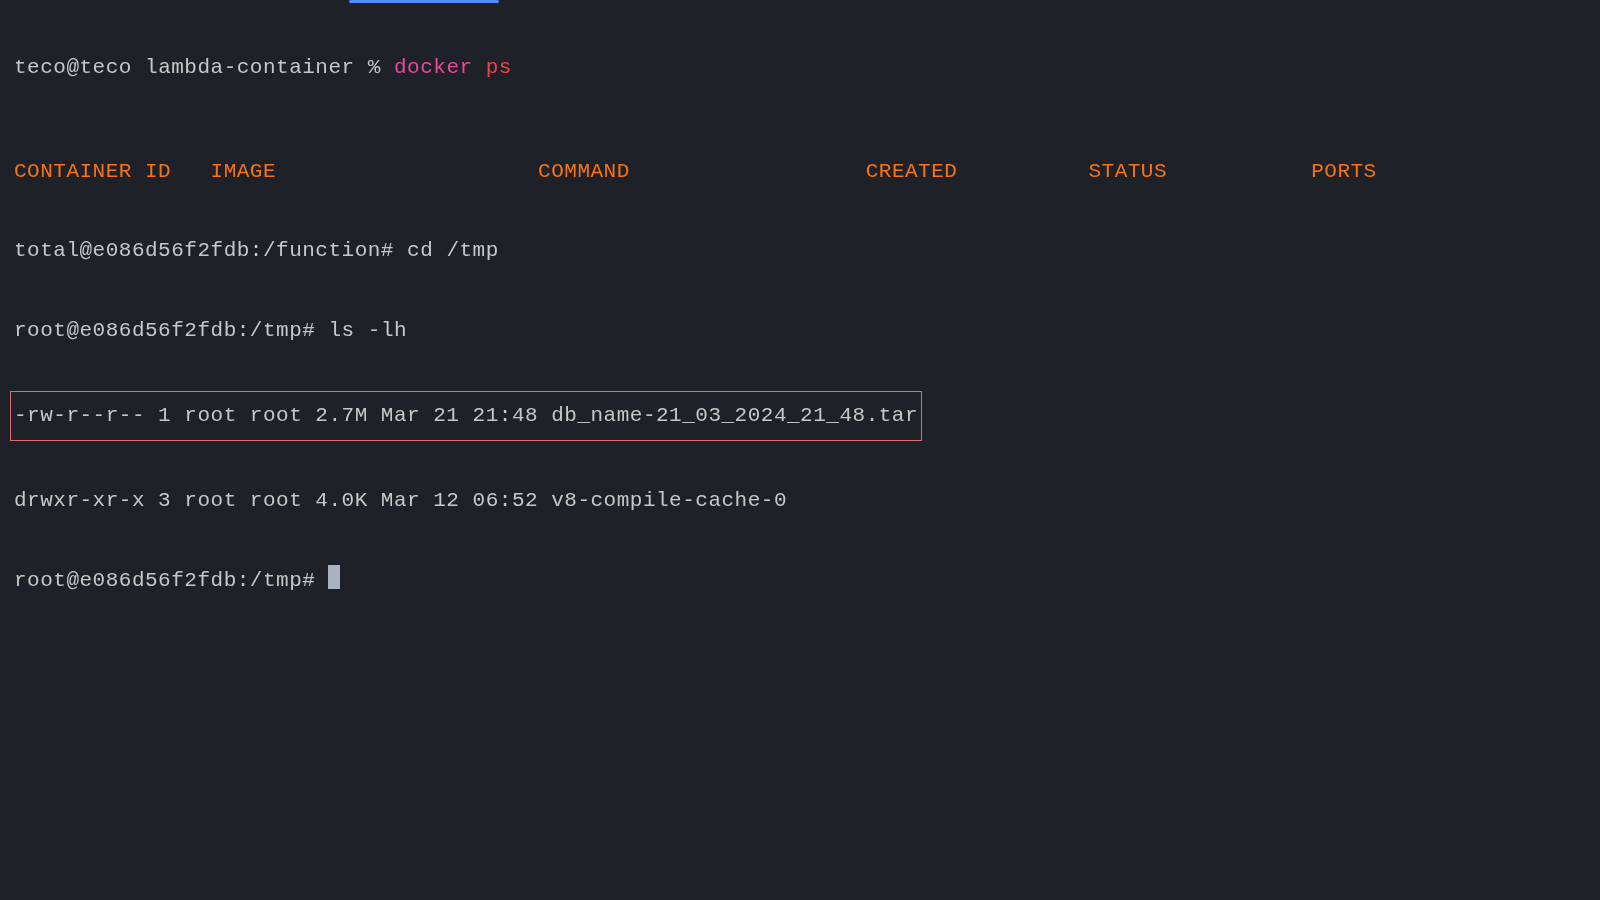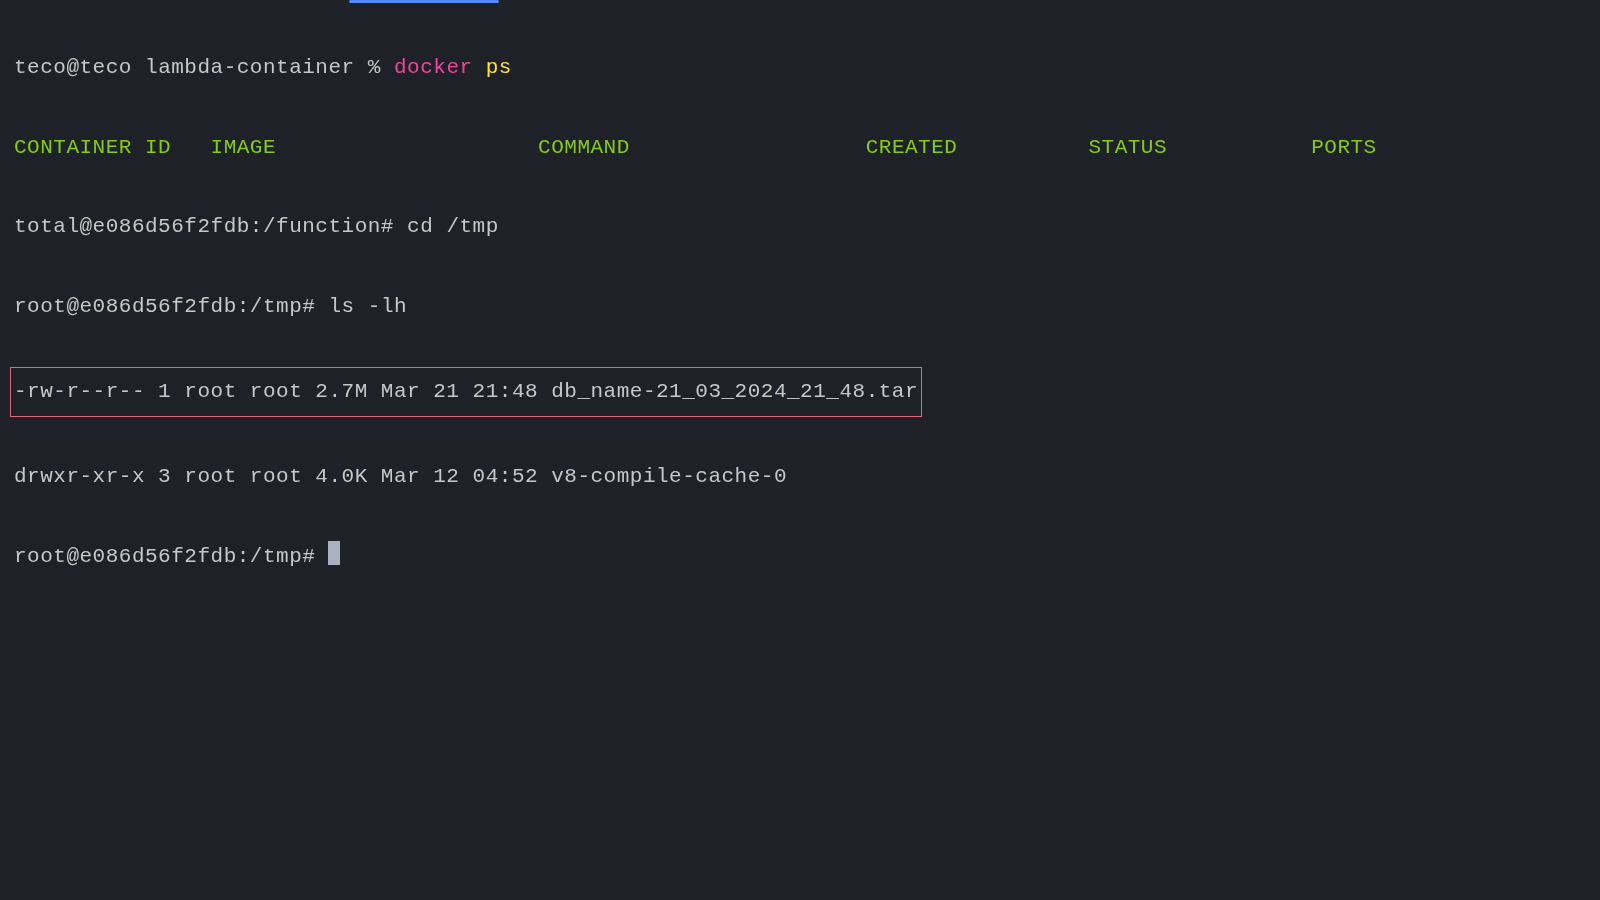--- a/index.html
+++ b/index.html
@@ -23,23 +23,23 @@
     height: 3px;
     background: #528bff;
     border-radius: 2px;
   }
   .terminal {
     white-space: pre;
     font-weight: 500;
   }
   .prompt-user { color: #c5c8c6; }
   .docker-cmd { color: #ec4899; }
-  .args { color: #fde047; }
+  .args { color: #ef4444; }
   .underline { text-decoration: underline; text-underline-offset: 3px; }
-  .header-gray { color: #84cc16; }
+  .header-gray { color: #f97316; margin-top: 24px; }
   .highlight-box {
     display: inline-block;
     border: 1.5px solid #e06c75;
     padding: 4px 3px;
     margin-left: -4px;
   }
   .cursor {
     display: inline-block;
     width: 12px;
     height: 24px;
@@ -51,15 +51,15 @@
 <body>
 
 <div class="top-accent"></div>
 
 <div class="terminal">
 <div><span class="prompt-user">teco@teco</span> <span>lambda-container</span> <span>%</span> <span class="docker-cmd">docker</span> <span class="args">ps</span></div>
 <div class="header-gray"><span>CONTAINER ID</span>   <span>IMAGE</span>                    <span>COMMAND</span>                  <span>CREATED</span>          <span>STATUS</span>           <span>PORTS</span></div>
 <div><span>total@e086d56f2fdb:/function#</span> <span>cd /tmp</span></div>
 <div><span>root@e086d56f2fdb:/tmp#</span> <span>ls -lh</span></div>
 <div><span class="highlight-box">-rw-r--r-- 1 root root 2.7M Mar 21 21:48 db_name-21_03_2024_21_48.tar</span></div>
-<div>drwxr-xr-x 3 root root 4.0K Mar 12 04:52 v8-compile-cache-0</div>
+<div>drwxr-xr-x 3 root root 4.0K Mar 12 06:52 v8-compile-cache-0</div>
 <div><span>root@e086d56f2fdb:/tmp# </span><span class="cursor"></span></div>
 </div>
 
 </body></html>

